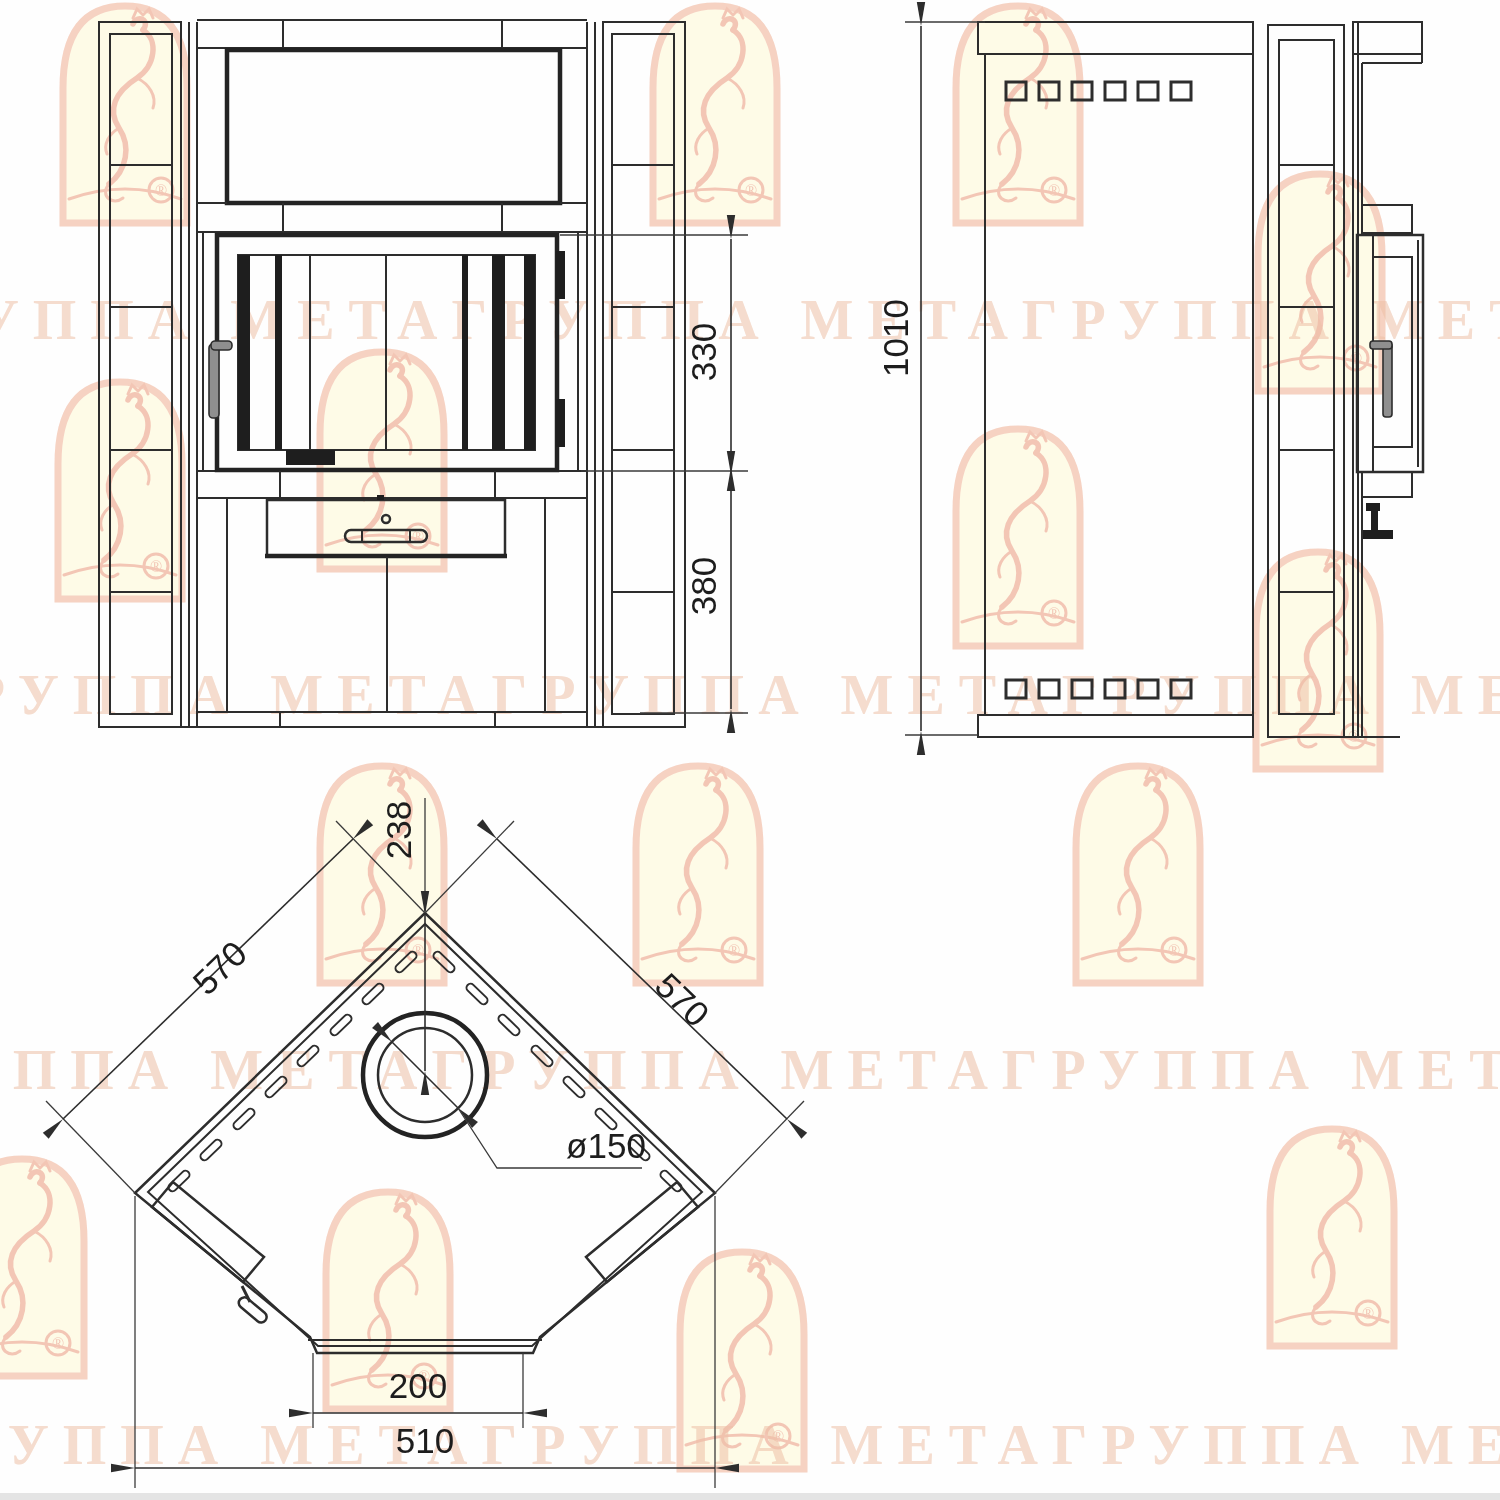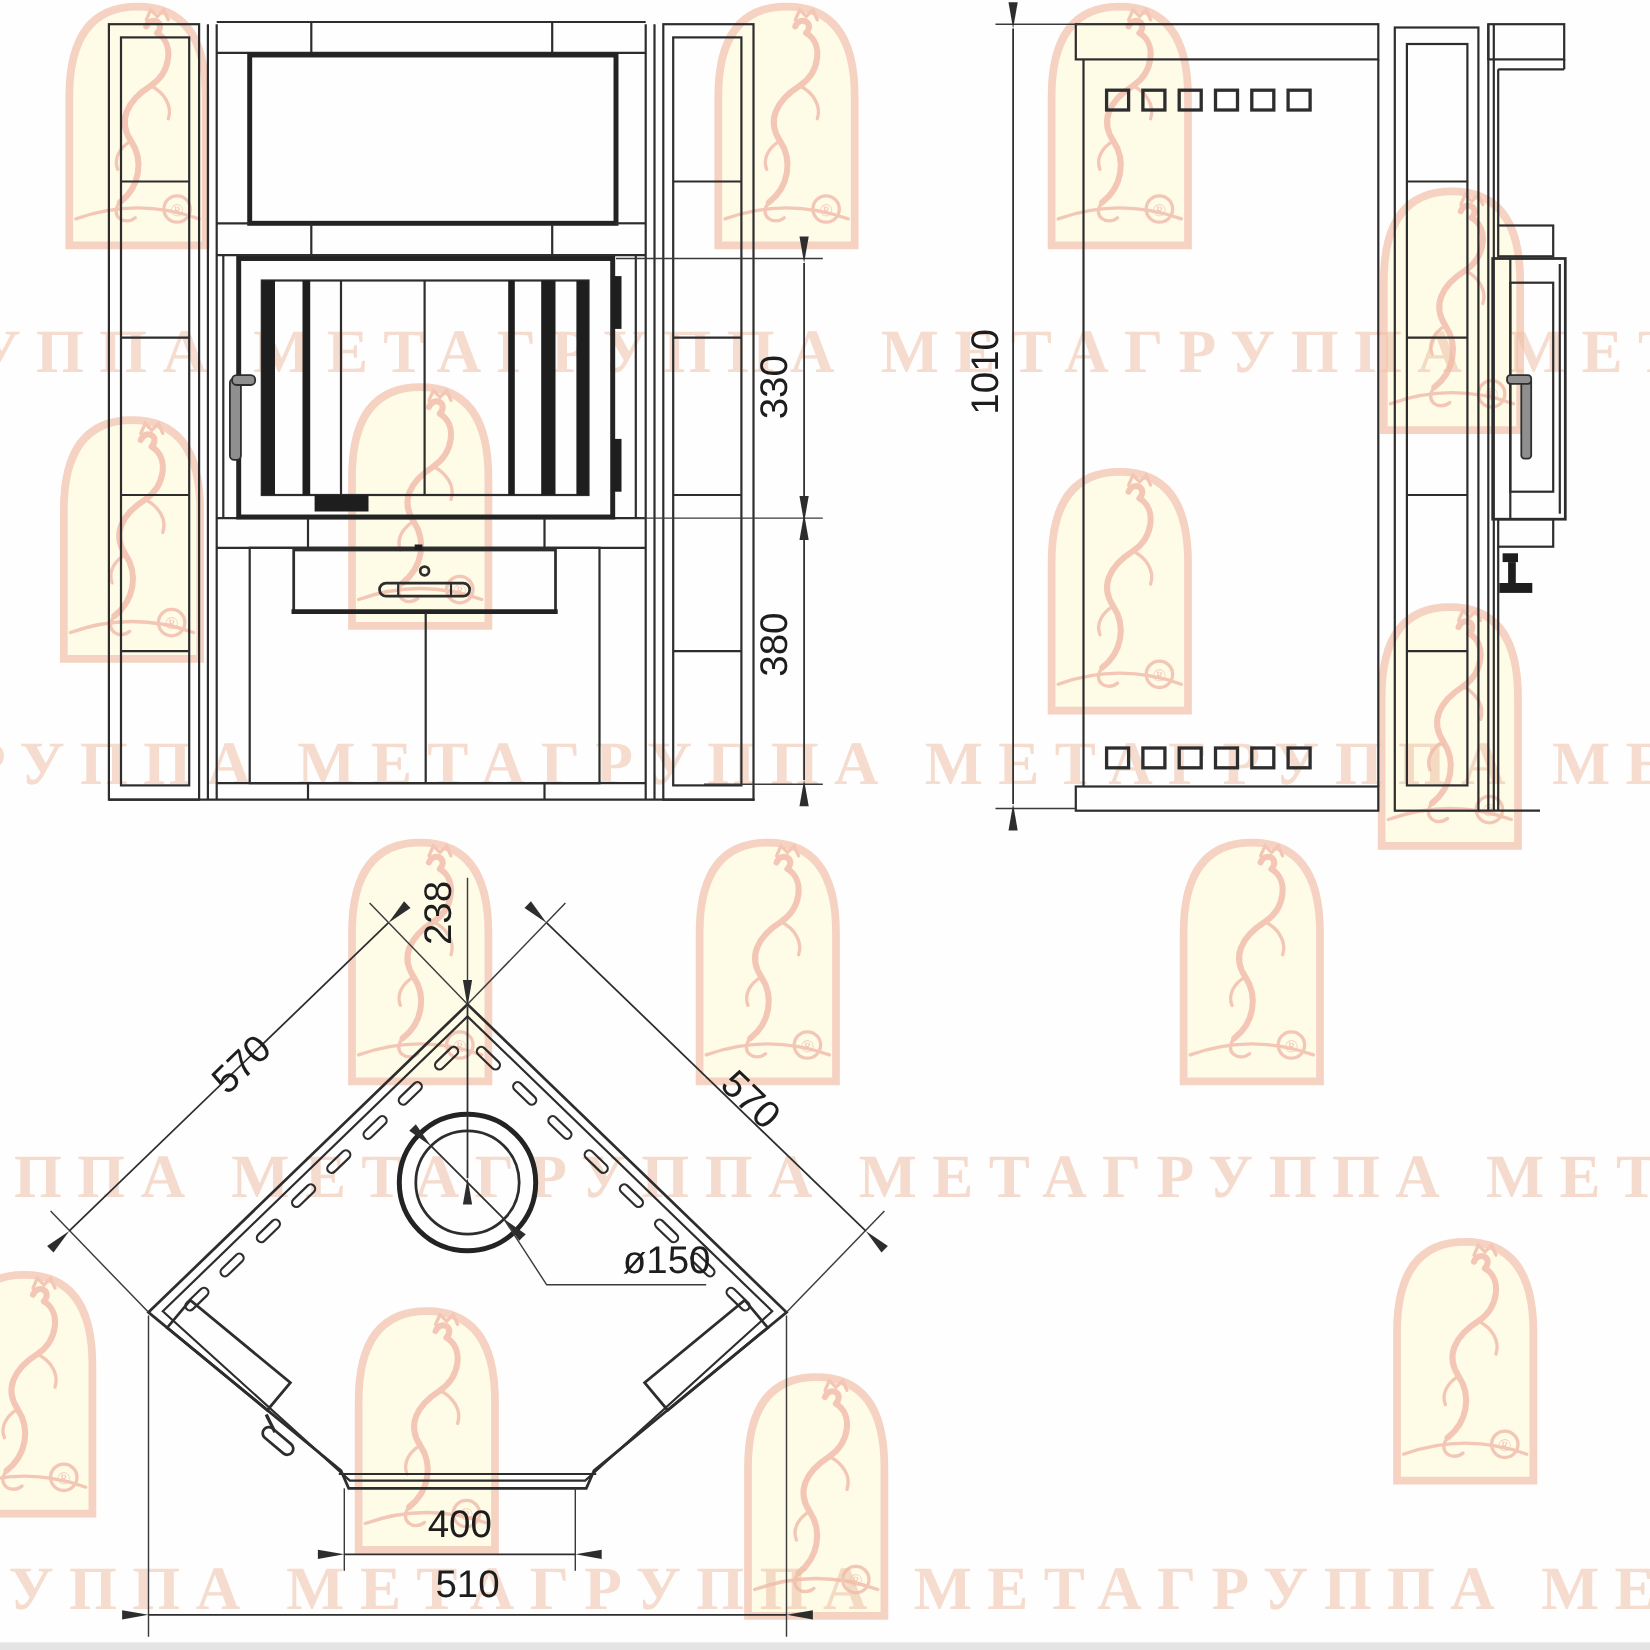--- a/index.html
+++ b/index.html
@@ -289,17 +289,17 @@
     </g>
   </svg>
 
   <div class="dim rotm90" style="left:704px;top:352px">330</div>
   <div class="dim rotm90" style="left:704px;top:586px">380</div>
   <div class="dim rotm90" style="left:896px;top:338px">1010</div>
   <div class="dim rotm90" style="left:399px;top:830px">238</div>
   <div class="dim rotm44" style="left:220px;top:968px">570</div>
   <div class="dim rotp44" style="left:682px;top:1000px">570</div>
   <div class="dim" style="left:606px;top:1146px">ø150</div>
-  <div class="dim" style="left:418px;top:1386px">400</div>
+  <div class="dim" style="left:418px;top:1386px">200</div>
   <div class="dim" style="left:425px;top:1441px">510</div>
 
   <div class="bottom-strip"></div>
 </div>
 
 </body></html>

